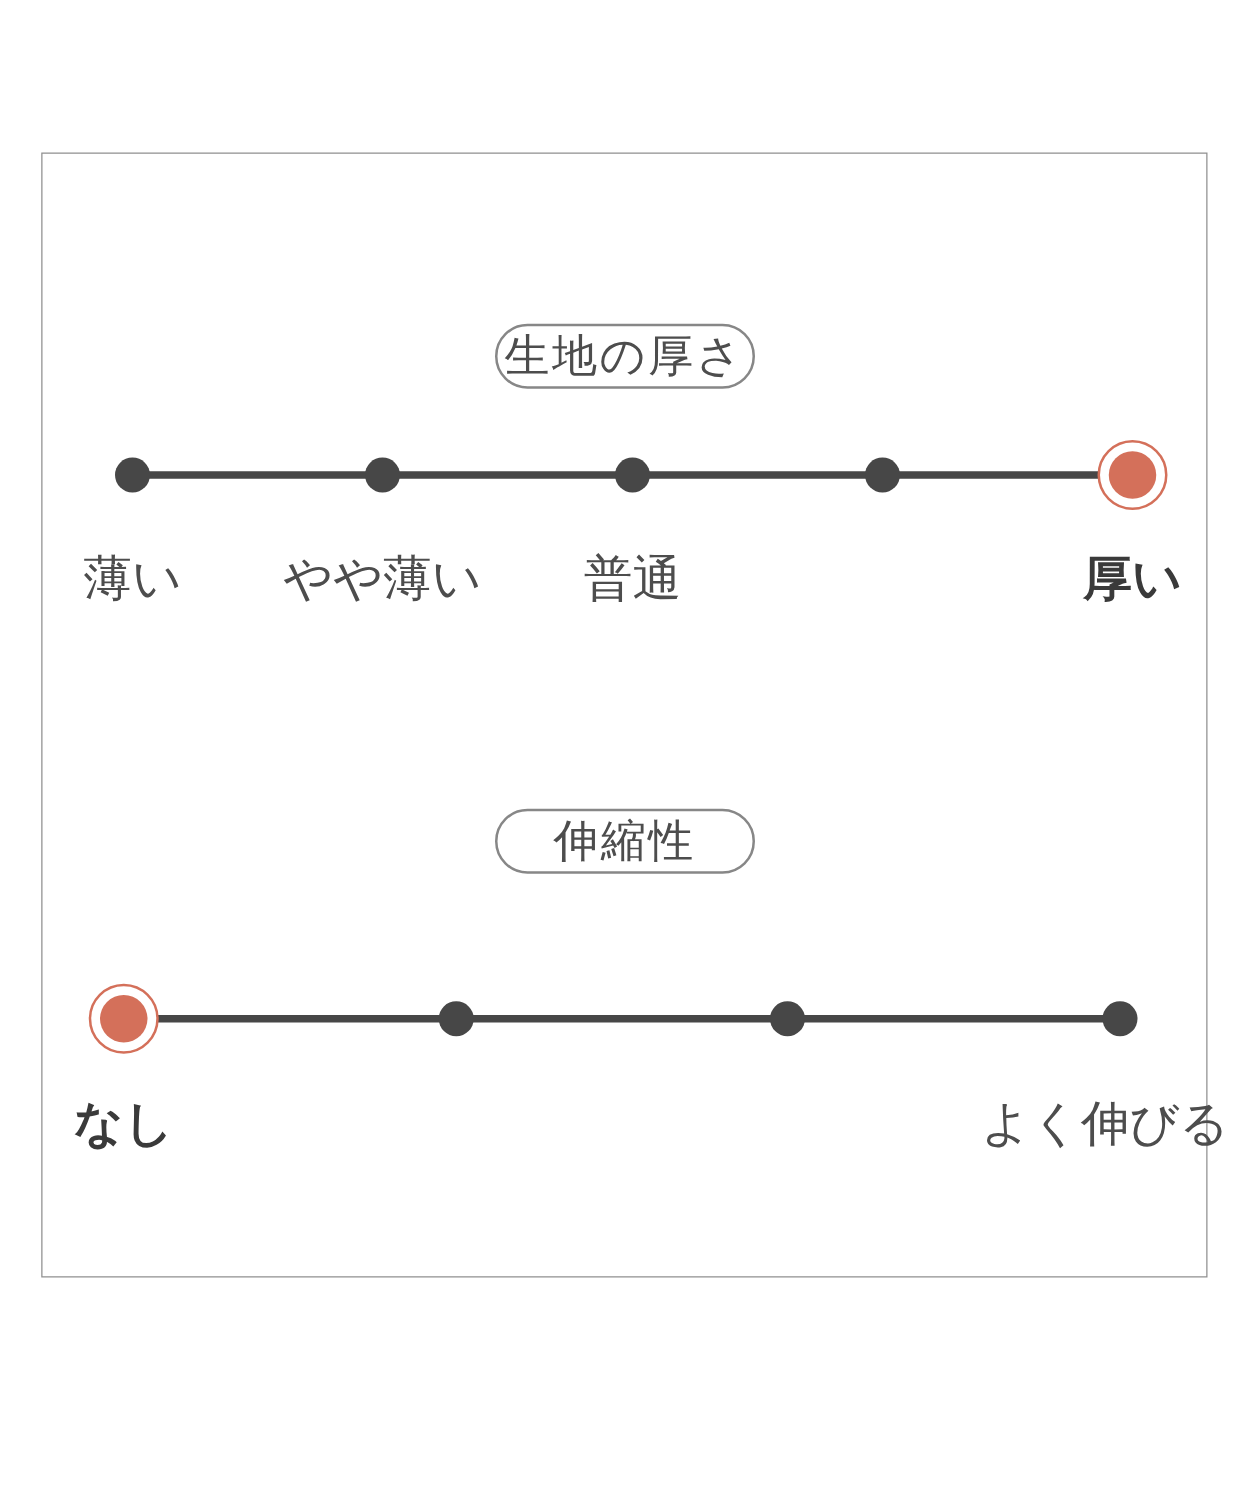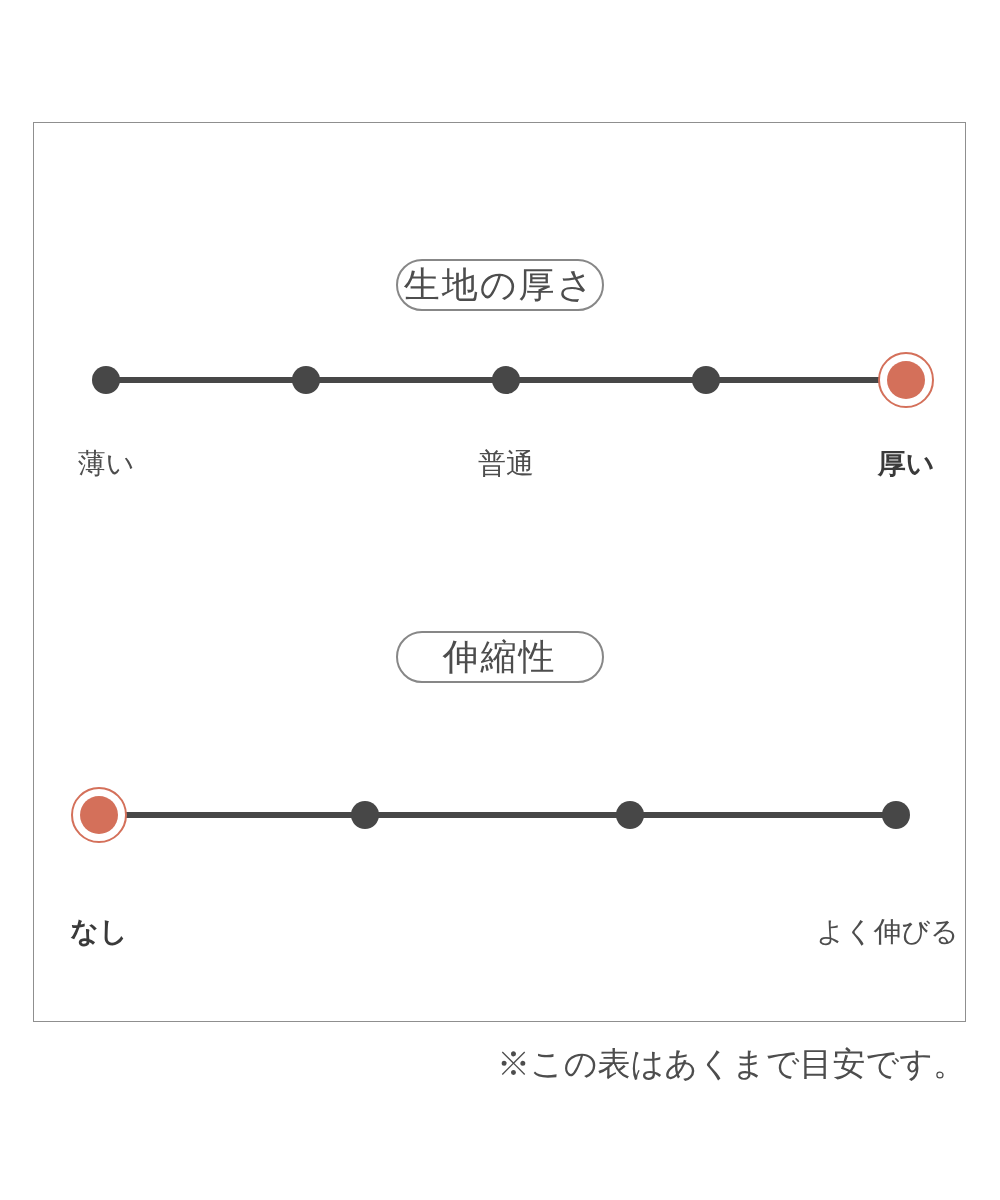--- a/index.html
+++ b/index.html
@@ -22,21 +22,21 @@
     width: 208px; height: 52px; box-sizing: border-box;
     border: 2px solid var(--pill, #878787); border-radius: 28px;
     display: flex; align-items: center; justify-content: center;
     background: #ffffff;
   }
   .pill .pill-text {
     font-size: 36px; color: var(--text, #4d4d4d);
     font-weight: 500; letter-spacing: 2px; white-space: nowrap;
   }
   .s1 .pill { top: 88px; margin-top: 48px; }
-  .s2 .pill { top: 508px; }
+  .s2 .pill { top: 524px; }
 
   .track { position: absolute; height: 58px; }
   .s1 .track { left: 72px; top: 228px; width: 800px; }
   .s2 .track { left: 65px; top: 663px; width: 797px; }
   .track .line {
     position: absolute; left: 0; right: 0; top: 50%;
     height: 6px; margin-top: -3px;
     background: var(--ink, #474747); z-index: 1;
   }
   .dot {
@@ -51,24 +51,24 @@
   }
   .dot.selected::after {
     content: ""; position: absolute; left: 50%; top: 50%;
     width: 38px; height: 38px; border-radius: 50%;
     background: var(--accent, #d4705a);
     transform: translate(-50%, -50%);
   }
 
   .labels { position: absolute; height: 46px; }
   .s1 .labels { left: 72px; top: 318px; width: 800px; }
-  .s2 .labels { left: 65px; top: 786px; width: 797px; }
+  .s2 .labels { left: 65px; top: 754px; width: 797px; }
   .label {
     position: absolute; top: 0; transform: translateX(-50%);
-    white-space: nowrap; font-size: 28px; line-height: 46px;
+    white-space: nowrap; font-size: 39px; line-height: 46px;
     color: var(--text, #4d4d4d); font-weight: 500;
   }
   .label.selected { font-weight: 800; color: #3a3a3a; font-family: Liberation Serif, serif; }
   .s2 .label:last-child { transform: translateX(-56%); }
 
   .note {
     position: absolute; top: 1042px; right: 34px;
     font-size: 33px; color: var(--text, #4d4d4d);
     font-weight: 500; white-space: nowrap;
   }
@@ -86,20 +86,21 @@
       <div class="track">
         <div class="line"></div>
       <span class="dot" style="left: 0%;"></span>
           <span class="dot" style="left: 25%;"></span>
           <span class="dot" style="left: 50%;"></span>
           <span class="dot" style="left: 75%;"></span>
           <span class="dot selected" style="left: 100%;"></span>
         </div>
       <div class="labels">
           <span class="label" style="left: 0%;">薄い</span>
+          <span class="label" style="left: 25%;">やや薄い</span>
           <span class="label" style="left: 50%;">普通</span>
           <span class="label selected" style="left: 100%;">厚い</span>
         </div>
     </section>
 
     <section class="scale s2">
       <div class="pill">
         <span class="pill-text">伸縮性</span>
       </div>
       <div class="track">
@@ -110,14 +111,13 @@
           <span class="dot" style="left: 100%;"></span>
         </div>
       <div class="labels">
           <span class="label selected" style="left: 0%;">なし</span>
           <span class="label" style="left: 100%;">よく伸びる</span>
         </div>
     </section>
 
   </div>
 
-  <div class="note">※この表はあくまで目安です。</div>
 </div>
 
 </body></html>

